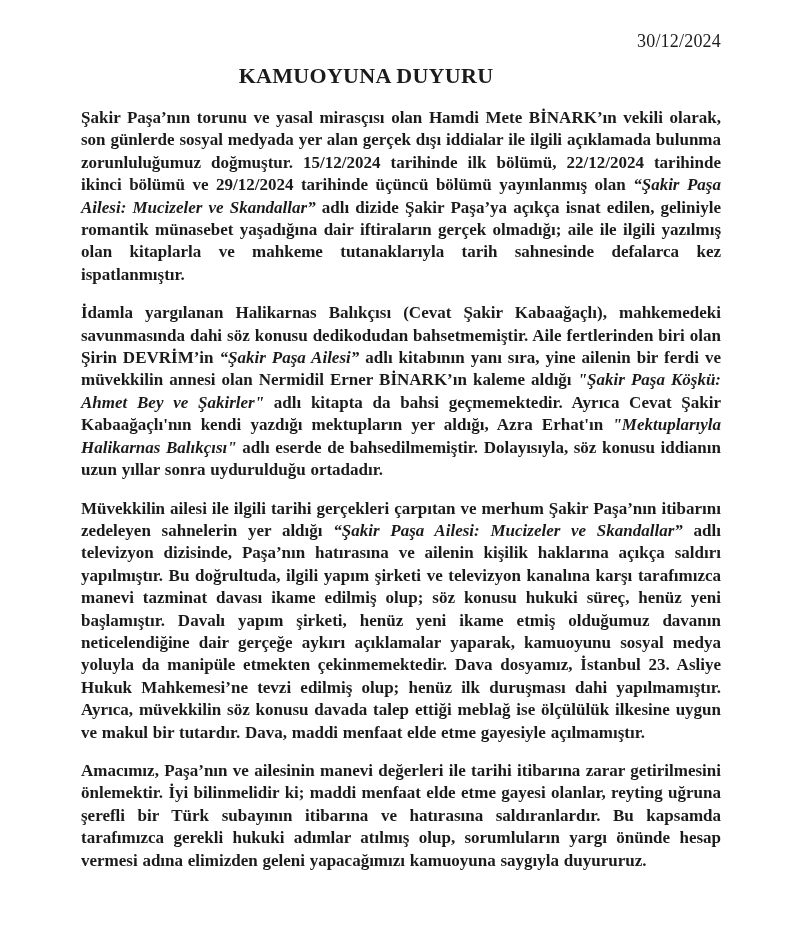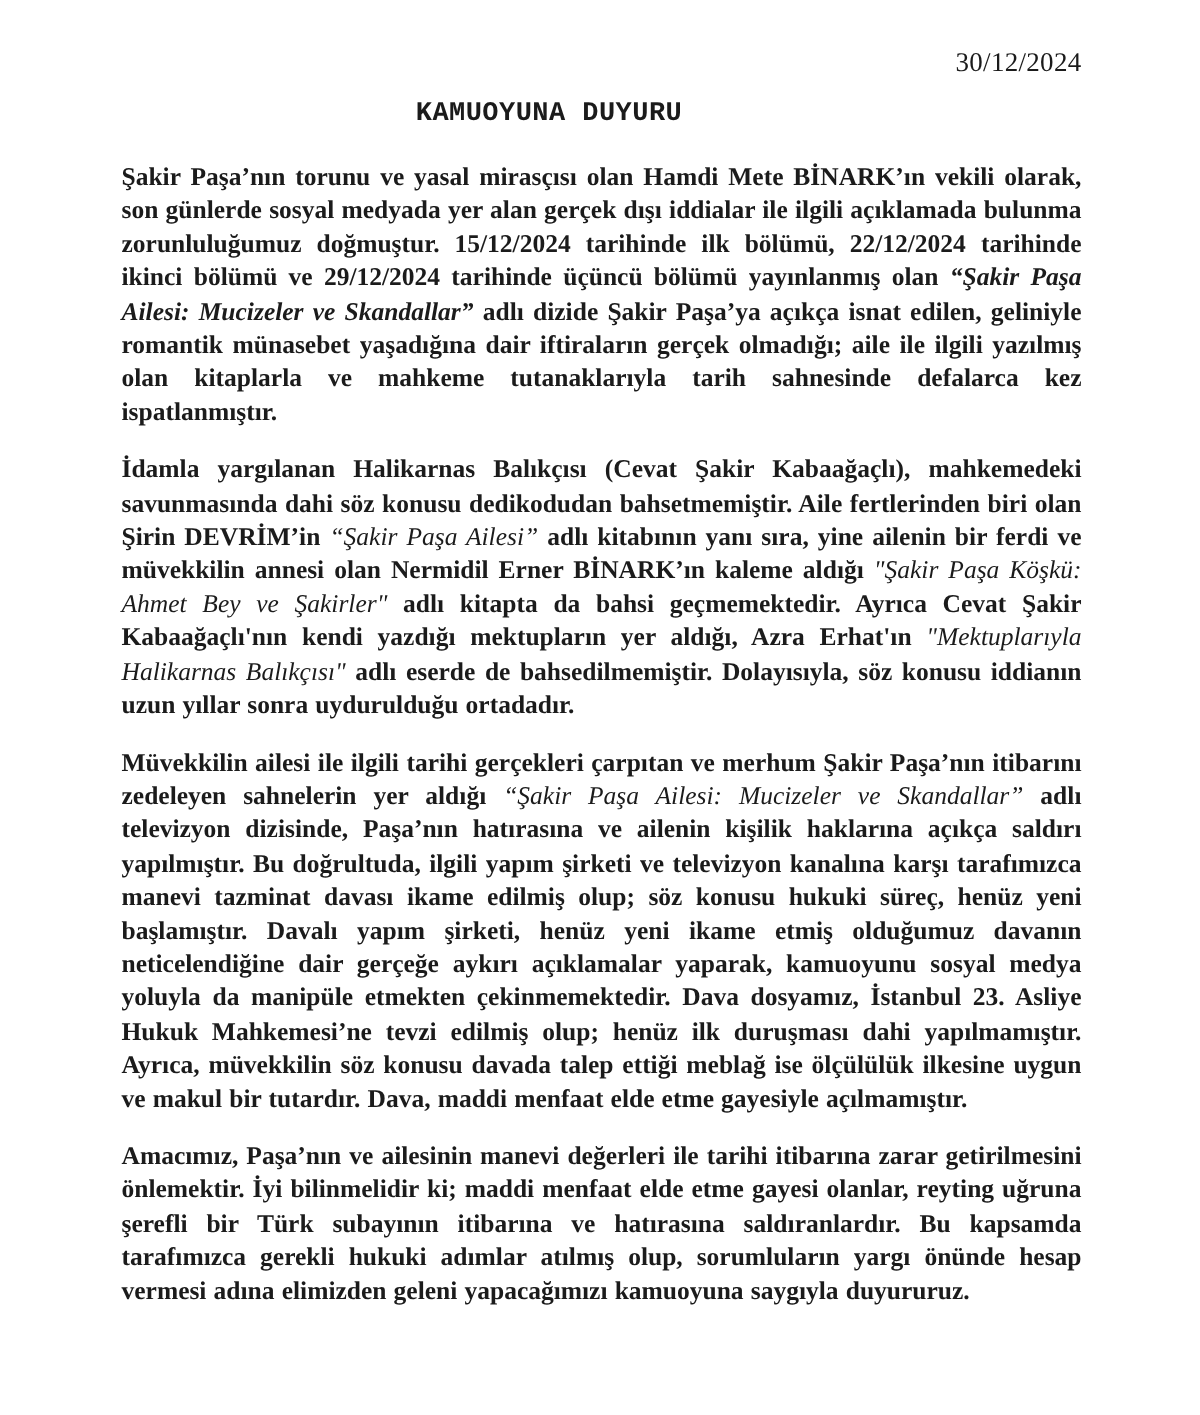--- a/index.html
+++ b/index.html
@@ -19,41 +19,40 @@
     overflow: hidden;
   }
   .date {
     text-align: right;
     font-size: 18px;
     line-height: 22px;
     letter-spacing: 0.2px;
   }
   .title {
     text-align: center;
-    font-size: 18px;
+    font-size: 22px;
     font-weight: bold;
     line-height: 22px;
     margin: 13px 0 0 0;
     transform: translateX(-35px);
     letter-spacing: 0.3px;
-    font-family: Liberation Mono, monospace;
   }
   .body p {
     margin: 16px 0 0 0;
     font-size: 17px;
     line-height: 22.4px;
     text-align: justify;
     word-spacing: 0.5px;
   }
   .body p:first-child {
     margin-top: 20px;
   }
   .run.normal    { font-weight: bold; font-style: normal; }
   .run.bold      { font-weight: bold;   font-style: normal; }
-  .run.italic    { font-weight: normal; font-style: italic; }
+  .run.italic    { font-weight: bold; font-style: italic; }
   .run.bolditalic{ font-weight: bold;   font-style: italic; }
   .signature {
     margin-top: 21px;
     font-size: 17.5px;
     font-weight: bold;
     line-height: 22px;
   }
 </style>
 </head>
 <body>

